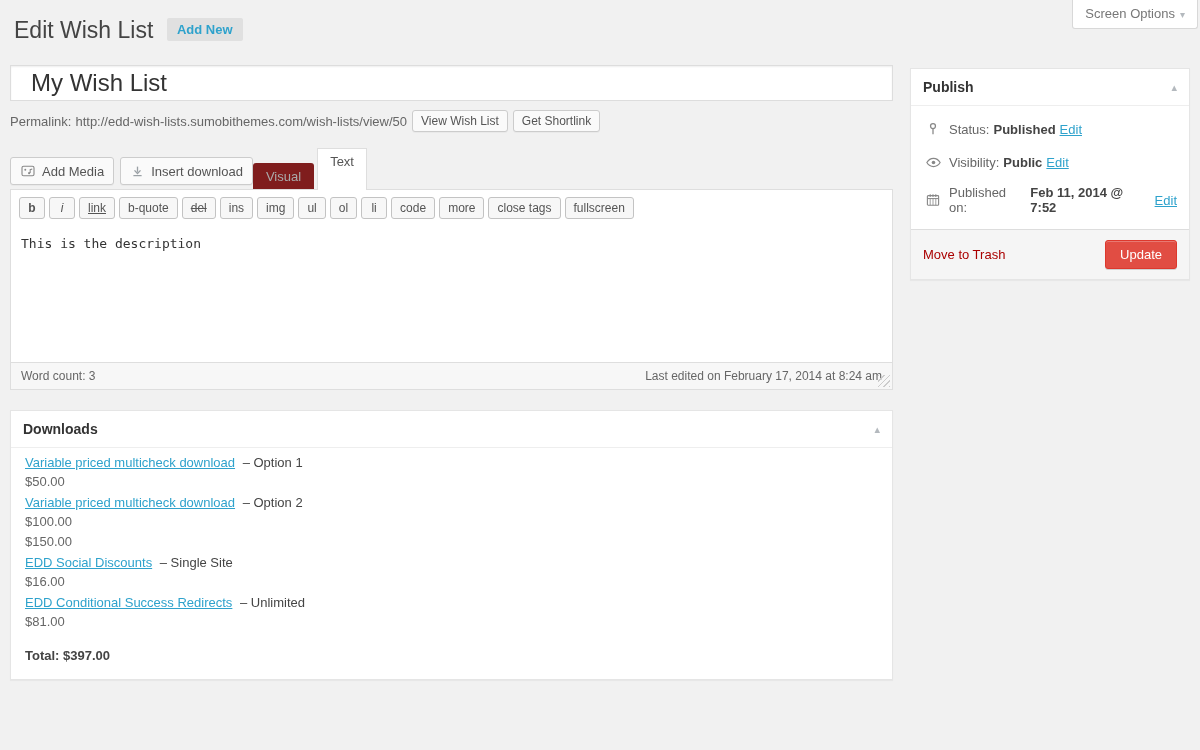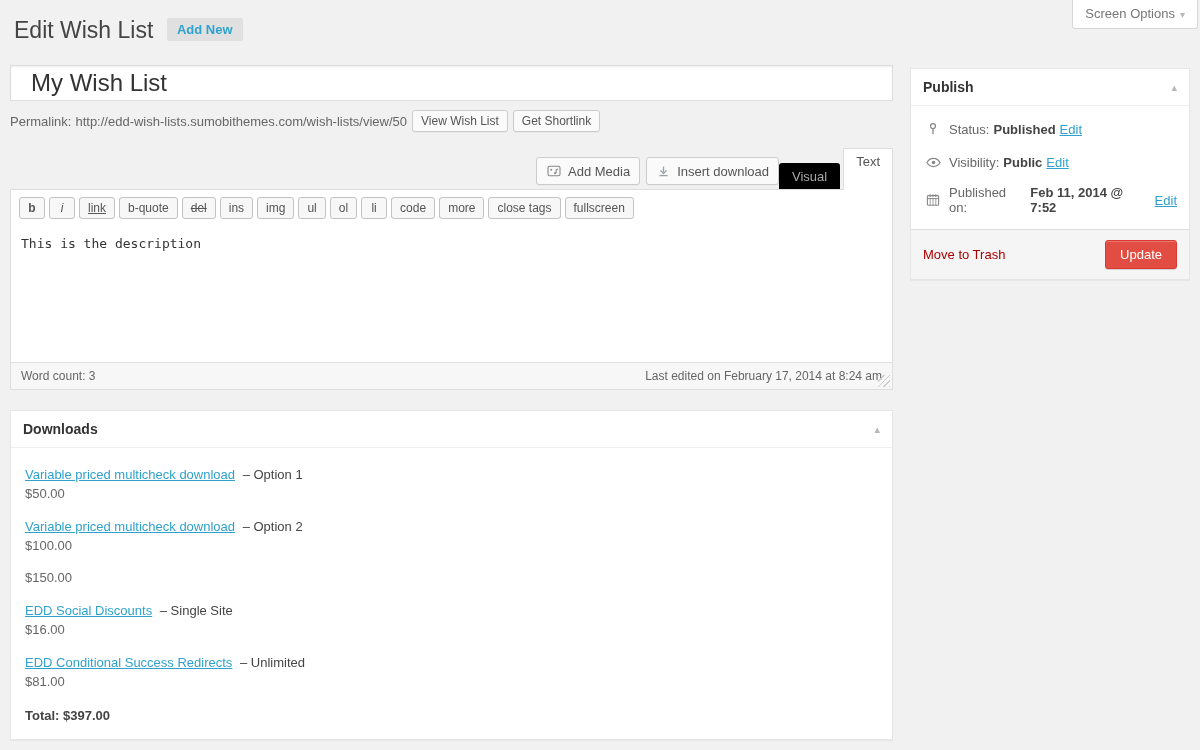--- a/index.html
+++ b/index.html
@@ -58,29 +58,29 @@
     display: inline-flex; align-items: center; gap: 6px;
     background: #fafafa; border: 1px solid #ccc; border-radius: 3px;
     color: #555; font-size: 13px; line-height: 1;
     padding: 5px 9px; cursor: pointer;
     box-shadow: 0 1px 0 rgba(0,0,0,.03);
   }
   .btn.small { font-size: 12px; padding: 4px 8px; margin-left: 5px; }
 
   
   .editor-tools {
-    margin-top: 16px; display: flex; justify-content: flex-end; align-items: flex-end;
+    margin-top: 16px; display: flex; justify-content: flex-start; align-items: flex-end;
   }
   .media-buttons { display: flex; gap: 6px; padding-bottom: 4px; }
   .editor-tabs { display: flex; }
   .editor-tab {
     padding: 5px 12px; font-size: 13px; cursor: pointer;
     border: 1px solid transparent; border-bottom: none;
   }
-  .editor-tab.inactive { background: #000000; color: #aaa; margin-right: 3px; border-radius: 3px 3px 0 0; margin-top: 15px; }
+  .editor-tab.inactive { background: #7f1d1d; color: #aaa; margin-right: 3px; border-radius: 3px 3px 0 0; margin-top: 15px; }
   .editor-tab.active {
     background: #fff; color: #555;
     border-color: #dedede;
     margin-bottom: -1px; position: relative; z-index: 2;
   }
 
   
   .editor-container { border: 1px solid #dedede; background: #fff; position: relative; z-index: 1; }
   .quicktags-toolbar { padding: 5px 6px 3px; }
   .qt-btn {
@@ -120,21 +120,21 @@
   .metabox-header {
     display: flex; justify-content: space-between; align-items: center;
     padding: 10px 12px; border-bottom: 1px solid #eee;
     cursor: move;
   }
   .metabox-title { font-size: 14px; font-weight: bold; color: #333; }
   .toggle-arrow { color: #b4b9be; font-size: 11px; line-height: 1; cursor: pointer; }
 
   .downloads-box { margin-top: 20px; }
   .downloads-inner { padding: 4px 14px 16px; }
-  .download-item { margin-top: 14px; line-height: 1.45; }
+  .download-item { margin-top: 2px; line-height: 1.45; }
   .download-item a { color: #2ea2cc; text-decoration: underline; }
   .download-option { color: #444; margin-left: 4px; }
   .download-price { color: #666; }
   .downloads-total { font-weight: bold; color: #444; }
 
   
   .minor-actions { padding: 12px 10px; text-align: right; }
   .misc-actions { padding: 0 12px 14px; }
   .misc-row { margin-top: 13px; display: flex; align-items: center; color: #666; }
   .misc-row .icon { width: 20px; height: 20px; flex: 0 0 20px; margin-right: 6px; display: inline-flex; align-items: center; justify-content: center; }

